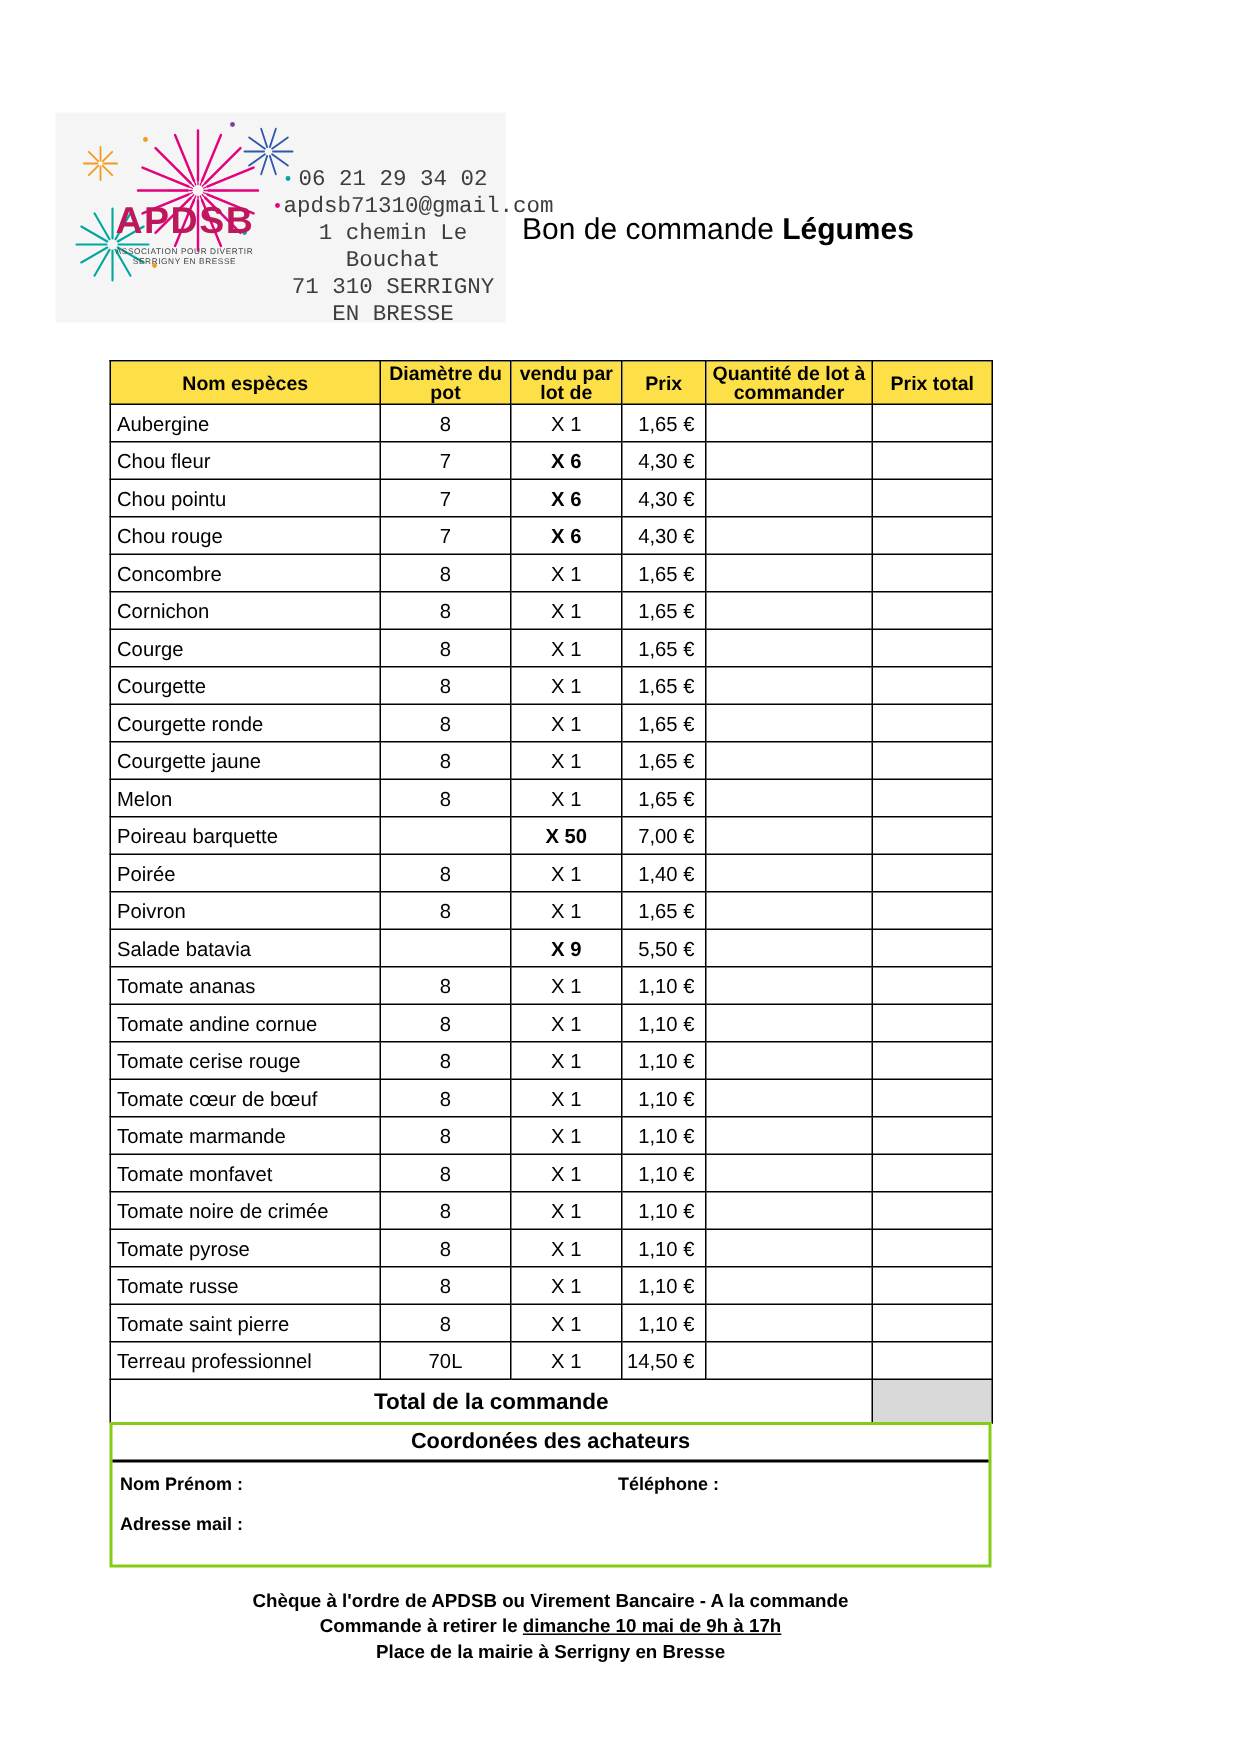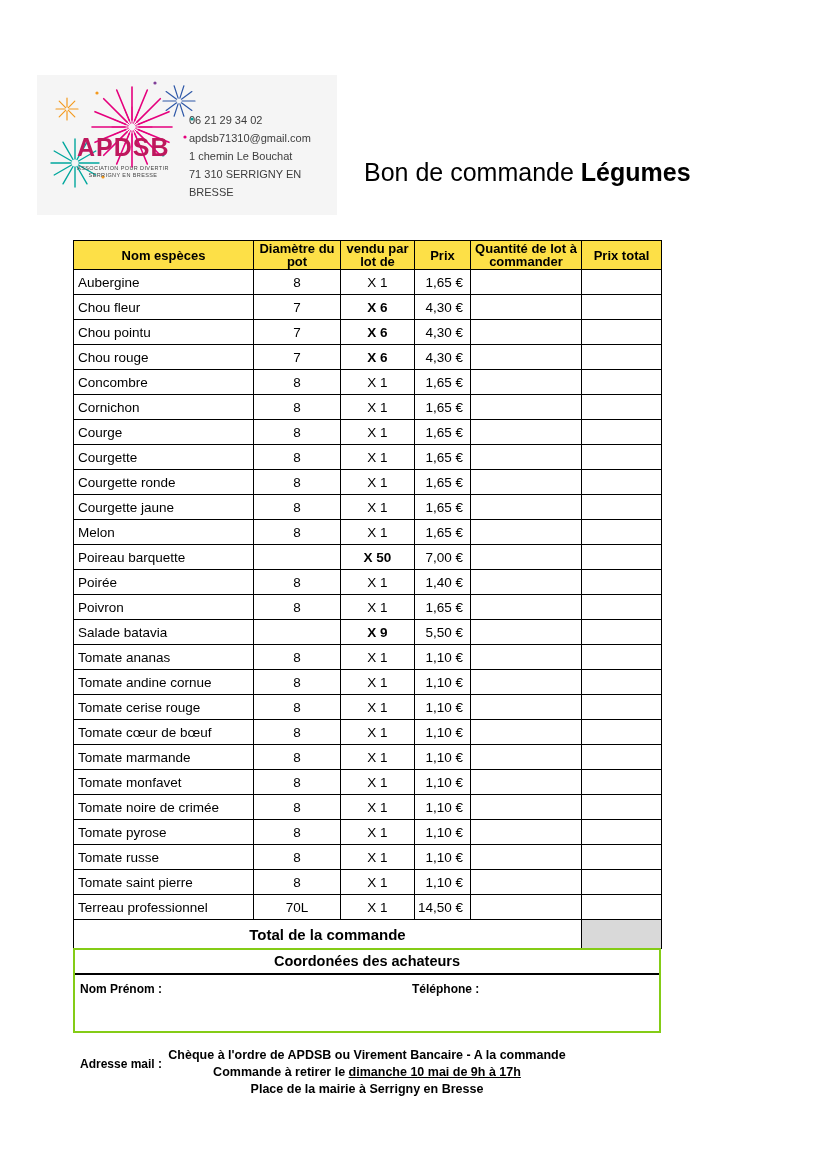--- a/index.html
+++ b/index.html
@@ -14,26 +14,26 @@
   .fireworks { position:absolute; left:0; top:0; }
   .logo-acronym {
     position:absolute; left:40px; top:58px; font-size:25px; font-weight:bold;
     letter-spacing:1px; color:#be185d;
   }
   .logo-tagline {
     position:absolute; left:38px; top:90px; width:96px; font-size:5.5px; line-height:7px;
     text-align:center; color:#444; letter-spacing:.4px; text-transform:uppercase;
   }
   .contact {
-    position:absolute; left:152px; top:36px; width:146px; text-align:left;
-    font-size:11px; line-height:18px; color:#3d3d3d;
+    position:absolute; left:152px; top:36px; width:146px; text-align:center;
+    font-size:15px; line-height:18px; color:#3d3d3d;font-family:Liberation Mono, monospace;
   }
 
   
-  .title { position:absolute; left:348px; top:142px; margin:16px; font-size:25px; font-weight:normal; color:#000; }
+  .title { position:absolute; left:348px; top:142px; margin:0; font-size:20px; font-weight:normal; color:#000; }
   .title b { font-weight:bold; }
 
   
   .content { position:absolute; left:73px; top:240px; width:588px; }
 
   table.order-table { width:588px; border-collapse:collapse; table-layout:fixed; font-size:13.5px; }
   .order-table th {
     background:#fde047; font-size:13px; font-weight:bold; border:1px solid #000;
     height:29px; line-height:13px; padding:1px 2px; overflow:hidden; text-align:center; vertical-align:middle;
   }
@@ -49,25 +49,25 @@
   tr.total-row td { height:29px; }
   td.total-label { text-align:center; font-weight:bold; font-size:15px; white-space:normal; }
   td.total-value { background:#d9d9d9; }
 
   
   .buyers { width:588px; border:2px solid #84cc16; margin-top:-1px; background:#fff; }
   .buyers-title {
     text-align:center; font-weight:bold; font-size:14.5px;
     padding:3px 0 4px; border-bottom:2px solid #000;
   }
-  .buyers-body { position:relative; height:56px; }
+  .buyers-body { position:relative; height:68px; }
   .b-label { position:absolute; font-size:12px; font-weight:bold; }
   .name-label  { left:5px;  top:7px; }
   .phone-label { left:337px; top:7px; }
-  .email-label { left:5px;  top:34px;margin-top:48px; }
+  .email-label { left:5px;  top:34px; }
 
   
   .footer { margin-top:14px; text-align:center; font-weight:bold; font-size:12.5px; line-height:17px; }
   .f-line span { white-space:pre-wrap; }
   .u { text-decoration:underline; }
 </style>
 </head>
 <body>
 
 <div class="page">

